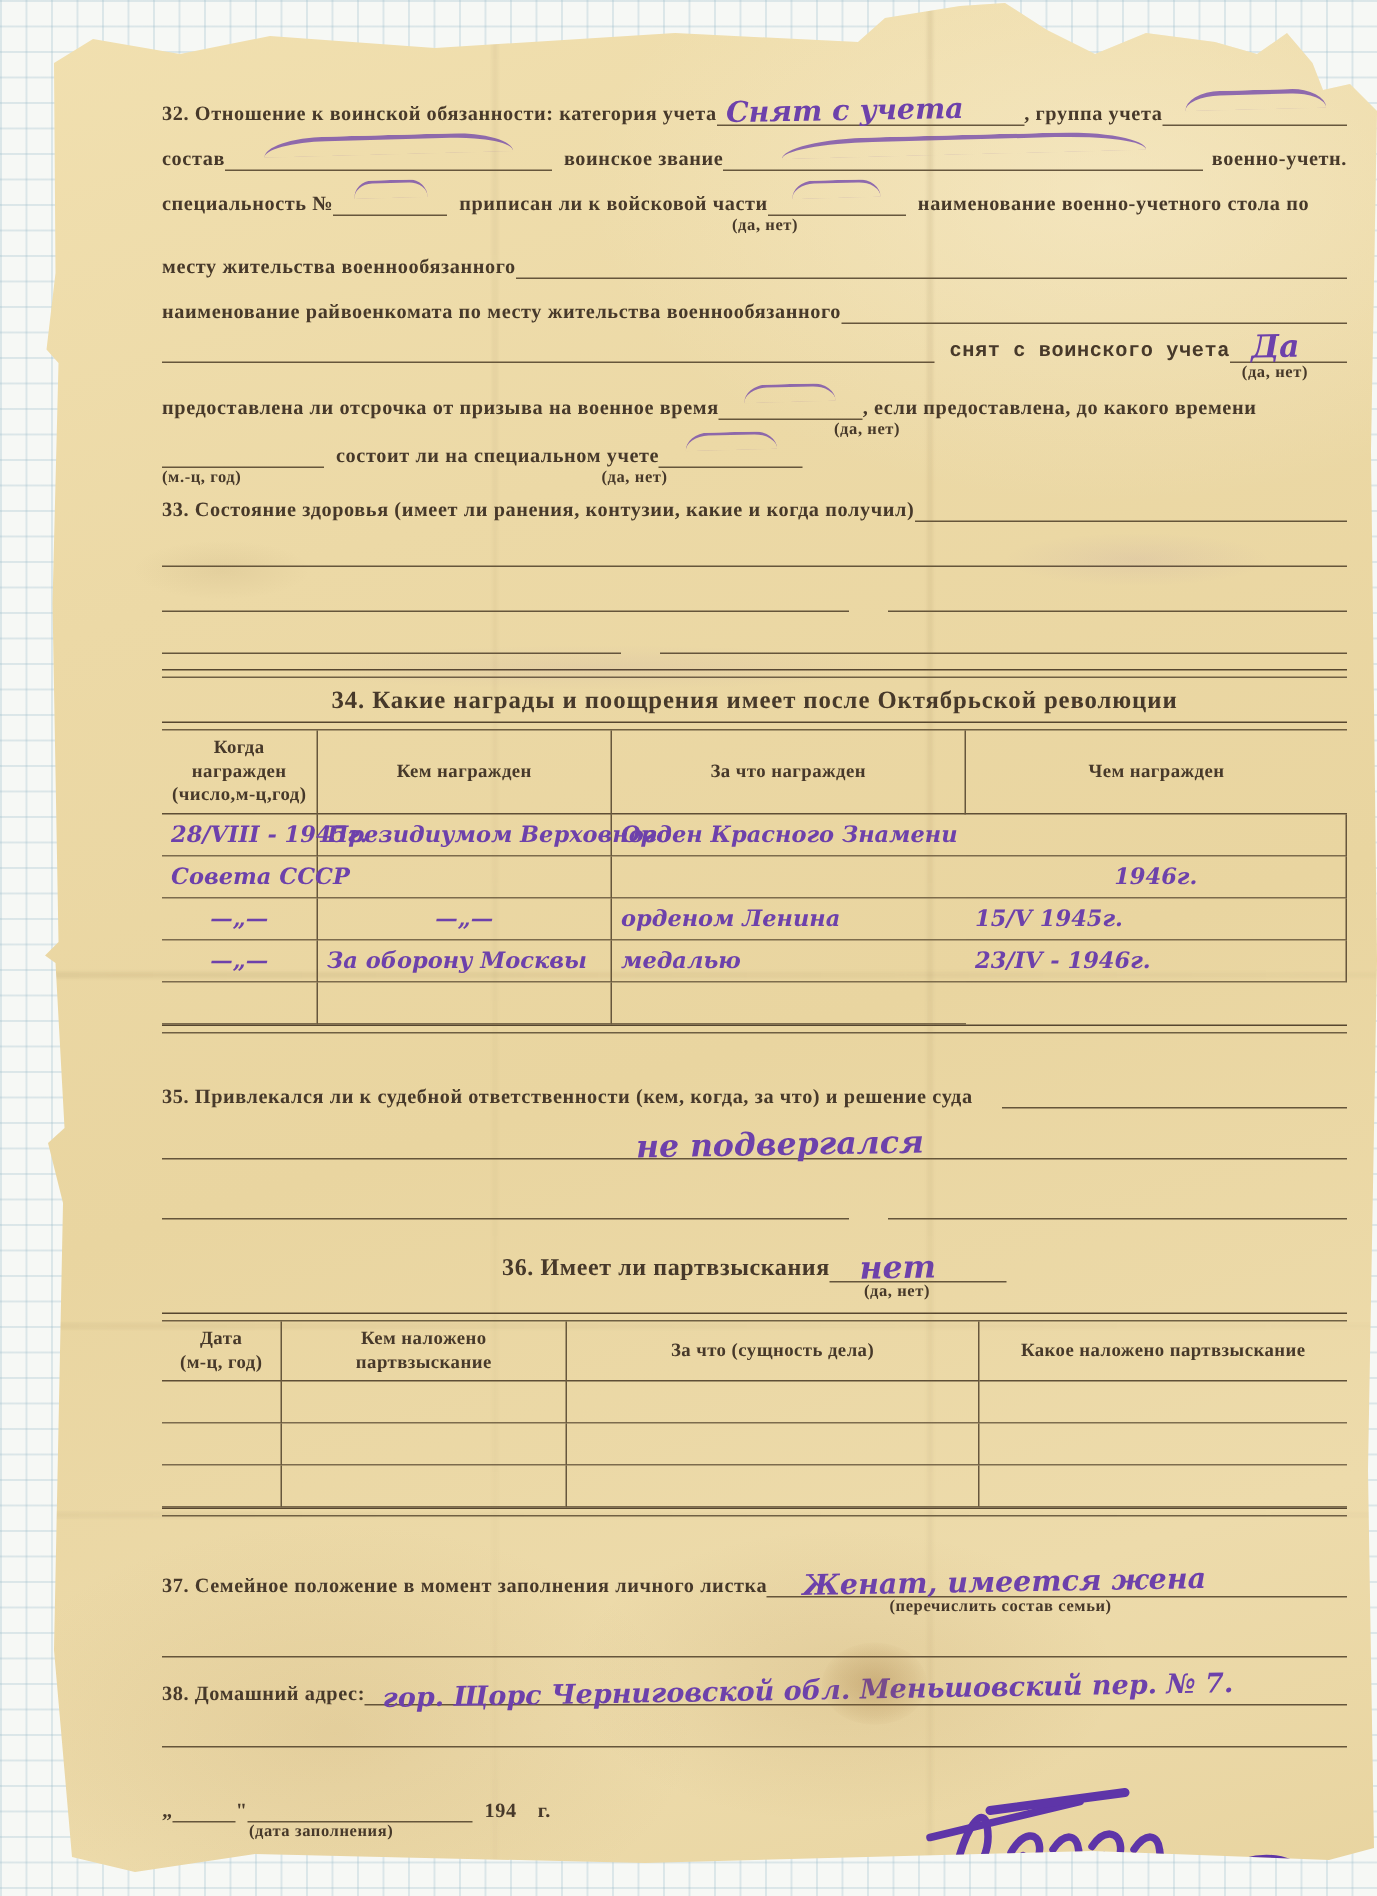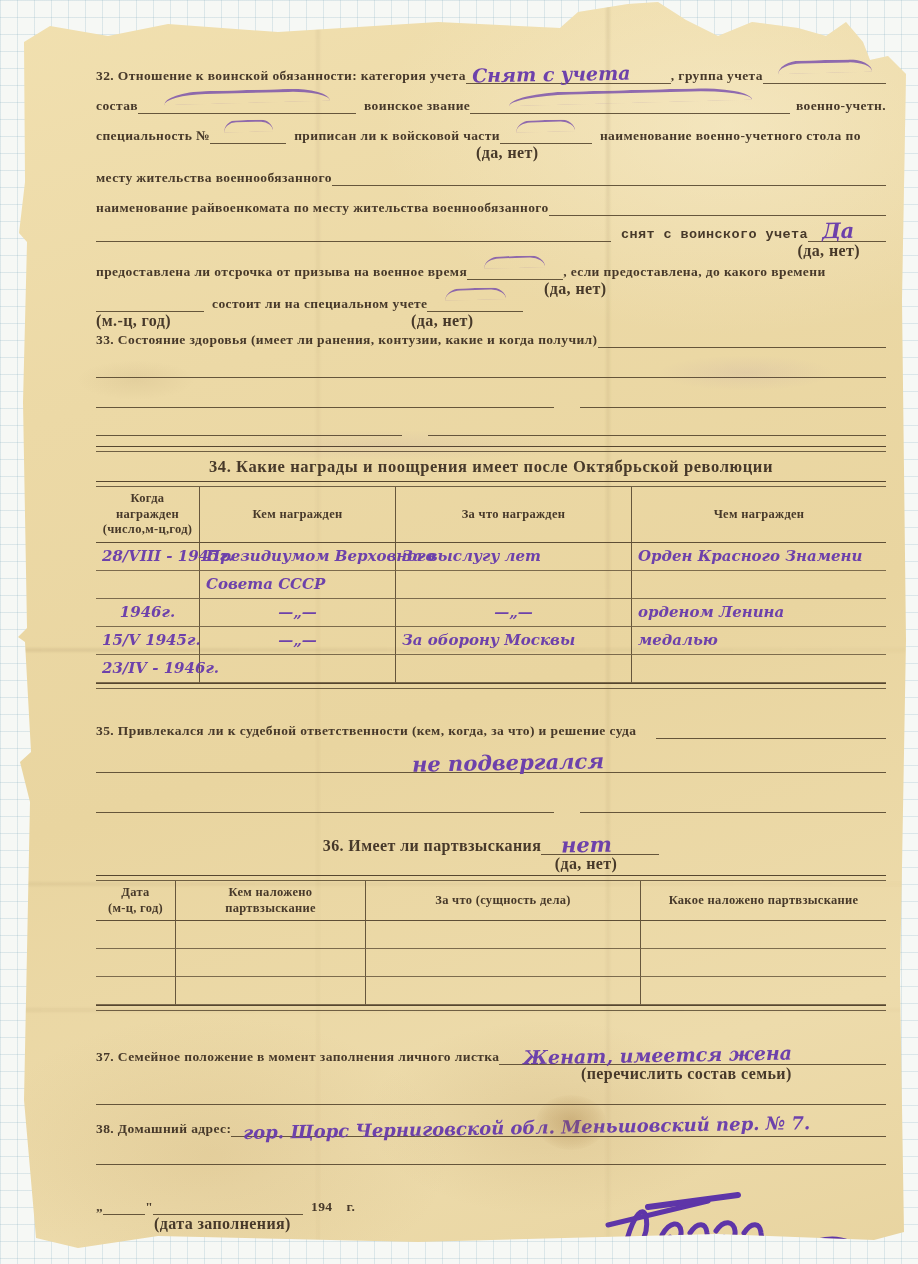--- a/index.html
+++ b/index.html
@@ -6,21 +6,21 @@
   body{
     width:918px;height:1264px;overflow:hidden;position:relative;
     font-family:"Liberation Serif","DejaVu Serif",serif;
     background-color:#f6f8f5;
     background-image:
       linear-gradient(rgba(150,185,200,.28) 1px, transparent 1px),
       linear-gradient(90deg, rgba(150,185,200,.28) 1px, transparent 1px);
     background-size:17px 17px;
   }
   .paper{
-    position:absolute;left:16px;top:0;width:890px;height:1256px;
+    position:absolute;left:28px;top:0;width:890px;height:1256px;
     background:
       radial-gradient(ellipse 340px 200px at 22% 92%, rgba(185,150,90,.18), transparent 70%),
       radial-gradient(ellipse 260px 140px at 60% 89%, rgba(160,120,60,.14), transparent 70%),
       radial-gradient(ellipse 500px 300px at 80% 10%, rgba(250,240,210,.5), transparent 70%),
       linear-gradient(163deg,#f1e0b0 0%, #ecd9a6 28%, #e9d5a0 55%, #eddbab 82%, #e8d4a0 100%);
     clip-path:polygon(
       8px 42px,34px 26px,92px 36px,152px 24px,262px 32px,422px 22px,544px 28px,
       562px 12px,612px 4px,642px 2px,670px 20px,702px 36px,736px 22px,782px 28px,
       810px 36px,830px 22px,847px 42px,854px 60px,872px 56px,890px 74px,
       886px 300px,890px 640px,884px 980px,888px 1232px,
@@ -33,21 +33,21 @@
   .crease-v{position:absolute;top:0;bottom:0;width:4px;background:linear-gradient(rgba(120,96,55,.10),rgba(120,96,55,.04));filter:blur(1.2px);}
   .crease-h{position:absolute;left:0;right:0;height:4px;background:linear-gradient(90deg,rgba(120,96,55,.10),rgba(120,96,55,.03));filter:blur(1.2px);}
   .stain{position:absolute;border-radius:50%;}
 
   .content{position:absolute;inset:0;padding:46px 20px 0 80px;color:#47392a;}
   .t{white-space:nowrap;font-weight:700;font-size:13.5px;letter-spacing:.4px;}
   .fline{display:flex;align-items:flex-end;height:30px;}
   .ul{position:relative;display:inline-block;border-bottom:1.4px solid rgba(78,62,40,.85);height:16px;vertical-align:baseline;}
   .fill{flex:1;}
   .gap{width:26px;}
-  .hintrow{display:flex;font-weight:700;font-size:16px;letter-spacing:.4px;height:16px;align-items:flex-start;}
+  .hintrow{display:flex;font-weight:700;font-size:11px;letter-spacing:.4px;height:16px;align-items:flex-start;}
 
   .hw{font-family:"DejaVu Serif","Liberation Serif",serif;font-style:italic;font-weight:700;color:#6d41ab;line-height:1;}
   .hw-slot{position:absolute;left:6px;bottom:-1px;white-space:nowrap;transform:rotate(-1deg);}
   .sw{position:absolute;left:12%;right:12%;top:-7px;height:10px;
       border-top:3px solid rgba(109,65,171,.75);
       border-radius:100% 100% 0 0/400% 400% 0 0;transform:rotate(-1.5deg);}
   .sw.small{left:18%;right:18%;border-top-width:2.5px;}
 
   .rule-dbl{border-top:1.6px solid rgba(70,55,35,.9);border-bottom:1.6px solid rgba(70,55,35,.75);height:4px;}
   .sec-title{text-align:center;font-weight:700;font-size:16.5px;letter-spacing:.6px;padding:5px 0 4px 0;}
@@ -180,21 +180,20 @@
       <div class="tbl awards">
         <div class="cell hcell">Когда
 награжден
 (число,м-ц,год)</div>
         <div class="cell hcell">Кем награжден</div>
         <div class="cell hcell">За что награжден</div>
         <div class="cell hcell last">Чем награжден</div>
 
         <div class="cell bcell hw">28/VIII - 1945г.</div>
         <div class="cell bcell hw">Президиумом Верховного</div>
-        <div class="cell bcell hw">За выслугу лет</div>
         <div class="cell bcell hw last">Орден Красного Знамени</div>
 
         <div class="cell bcell hw"></div>
         <div class="cell bcell hw">Совета СССР</div>
         <div class="cell bcell hw"></div>
         <div class="cell bcell hw last"></div>
 
         <div class="cell bcell hw ctr">1946г.</div>
         <div class="cell bcell hw ctr">—„—</div>
         <div class="cell bcell hw ctr">—„—</div>

